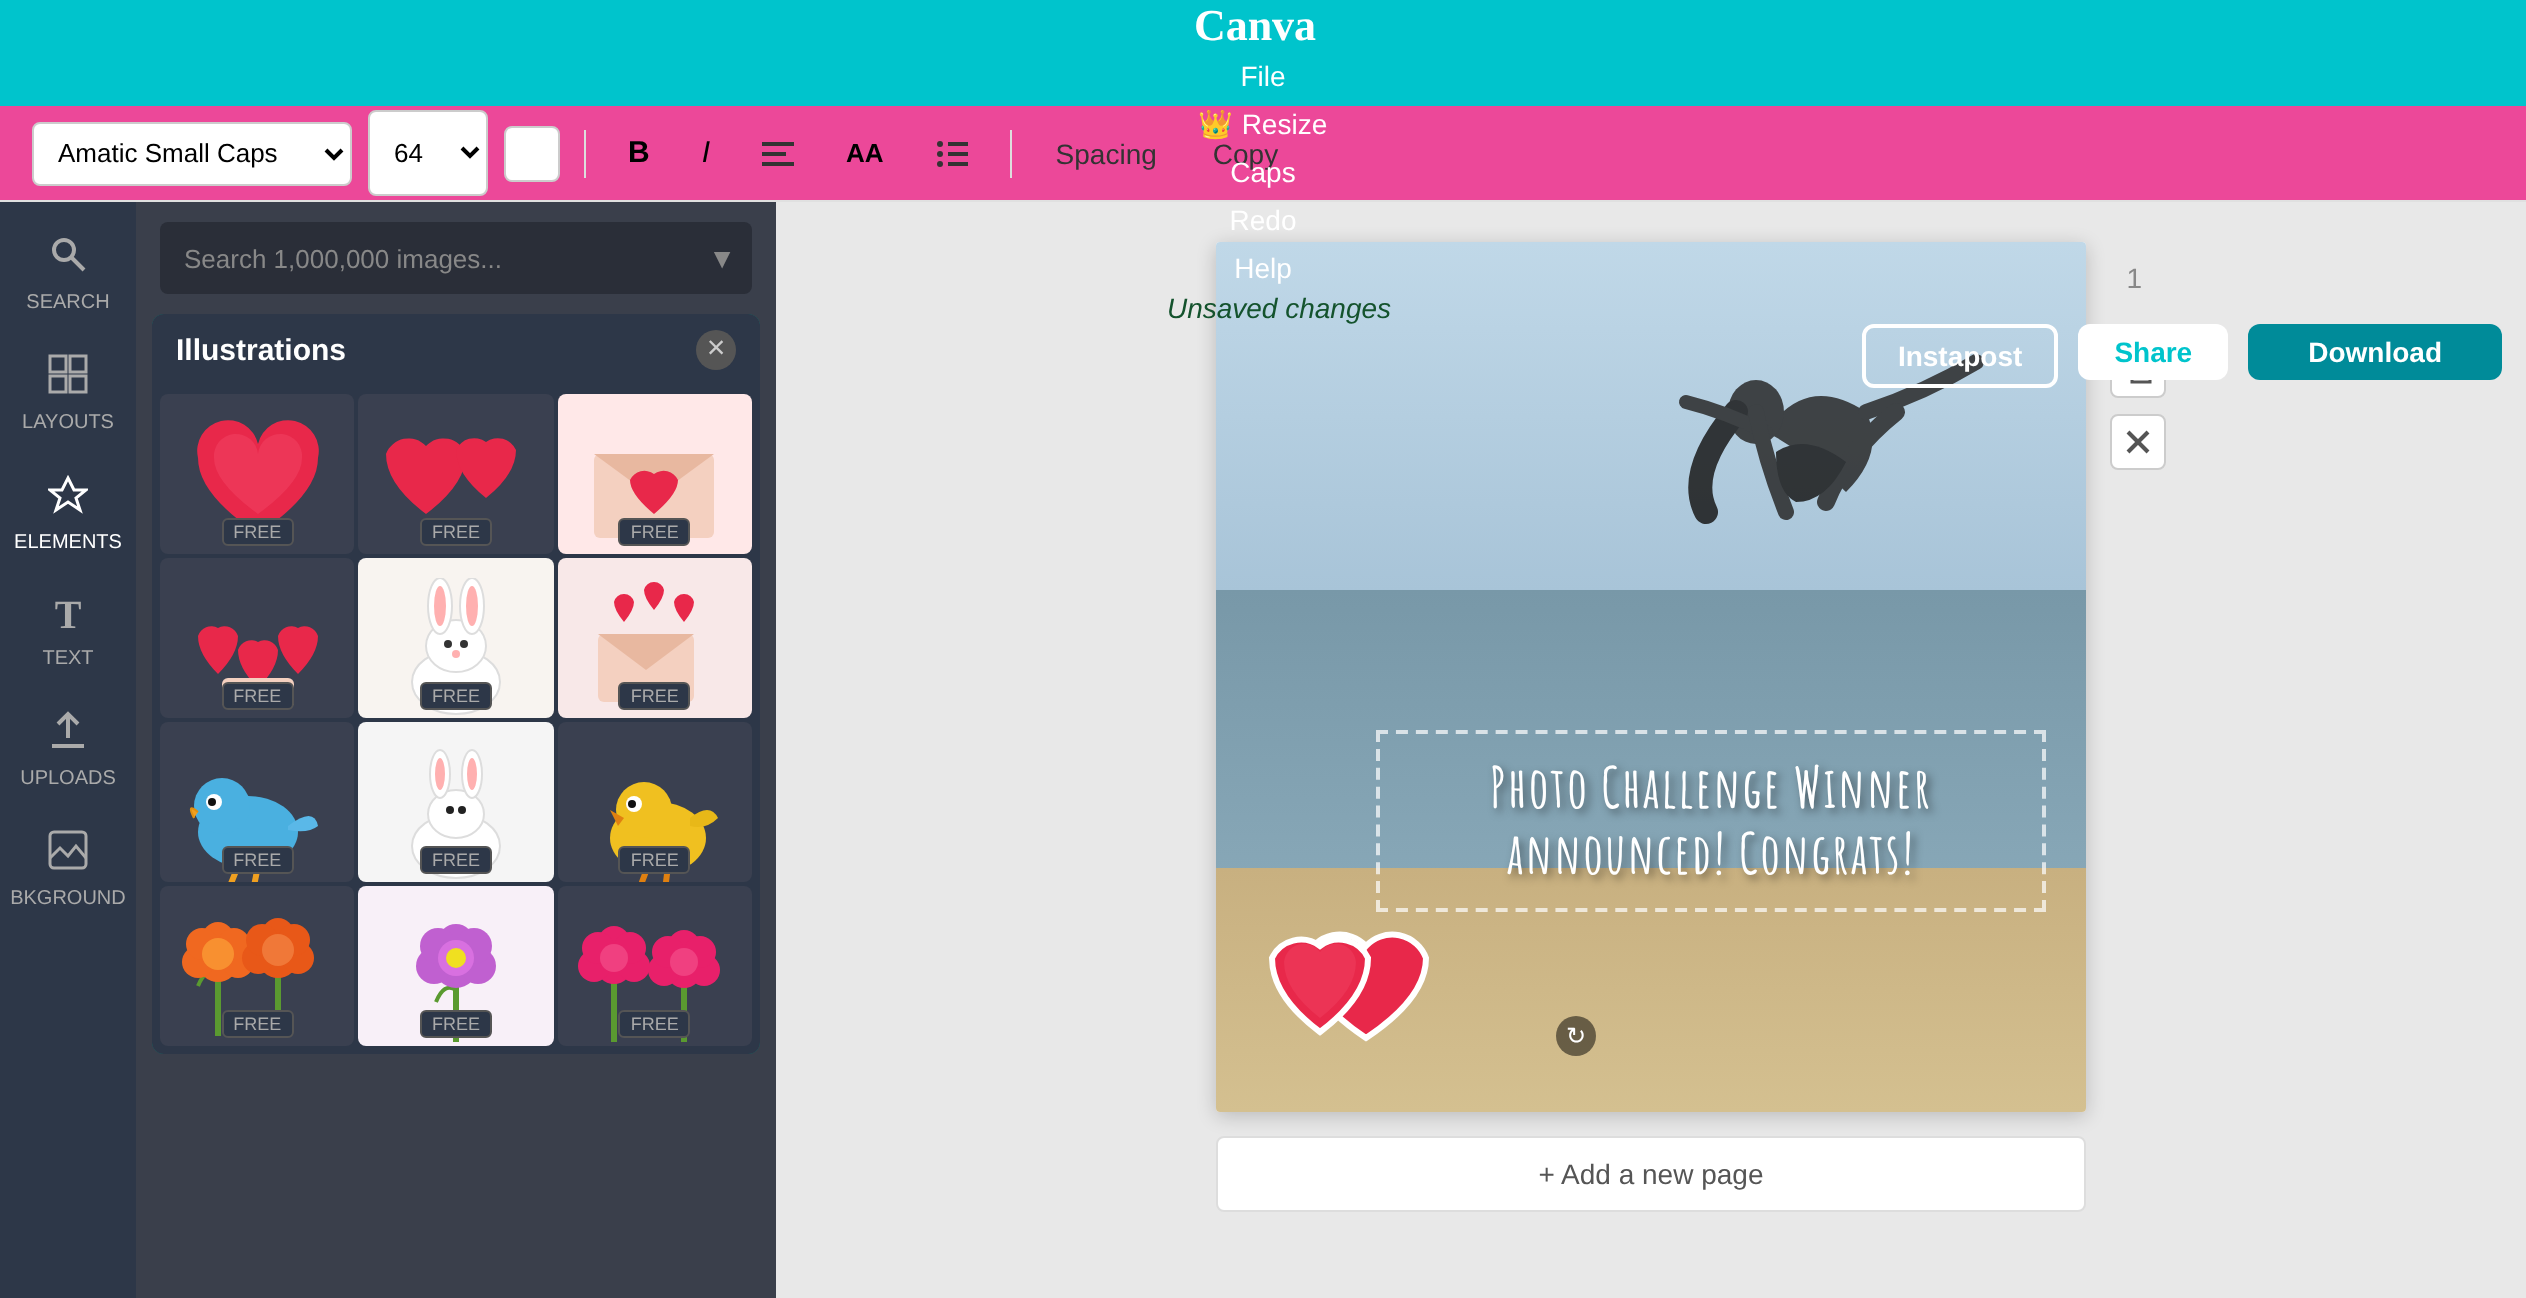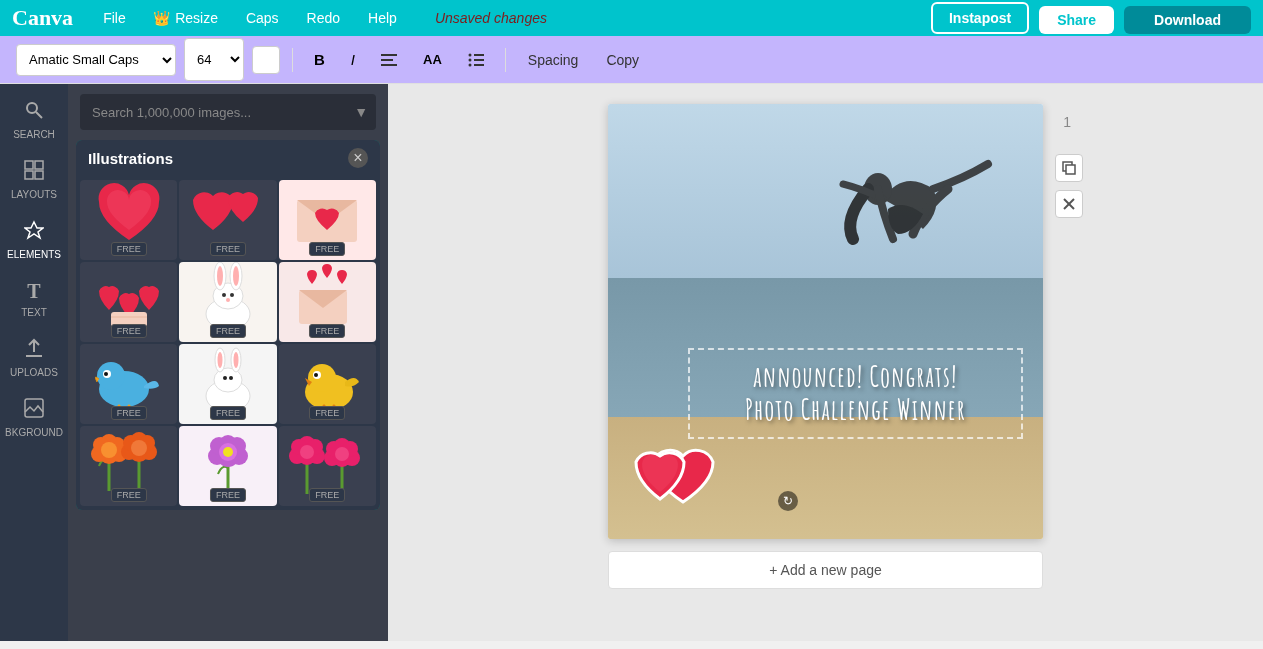--- a/index.html
+++ b/index.html
@@ -1,46 +1,46 @@
 <!DOCTYPE html>
 <html><head>
   <meta charset="utf-8">
   <style>
     * { box-sizing: border-box; margin: 0; padding: 0; }
     body { font-family: 'Segoe UI', Arial, sans-serif; background: #f0f0f0; width: 1263px; height: 649px; overflow: hidden; }
 
     
     #topnav {
       background: #00c4cc;
-      height: 36px;
+      height: 53px;
       display: flex;
       align-items: center;
       padding: 0 12px;
-      gap: 16px;
       position: relative;
       z-index: 100;
+      flex-direction: column;
     }
     #logo {
       font-size: 22px;
       font-weight: bold;
       color: white;
       font-family: Georgia, serif;
       margin-right: 8px;
       cursor: pointer;
     }
     .nav-item {
       color: white;
       font-size: 14px;
       cursor: pointer;
       padding: 4px 6px;
       border-radius: 4px;
     }
     .nav-resize { display: flex; align-items: center; gap: 4px; }
-    .unsaved { color: #7f1d1d; font-style: italic; font-size: 14px; margin-left: 16px; }
-    .nav-right { margin-left: auto; display: flex; align-items: flex-end; gap: 10px; }
+    .unsaved { color: #14532d; font-style: italic; font-size: 14px; margin-left: 16px; }
+    .nav-right { margin-left: auto; display: flex; align-items: flex-start; gap: 10px; }
     .btn-instapost {
       background: transparent;
       border: 2px solid white;
       color: white;
       padding: 6px 16px;
       border-radius: 6px;
       font-size: 14px;
       cursor: pointer;
       font-weight: 600;
     }
@@ -60,21 +60,21 @@
       color: white;
       padding: 6px 30px;
       border-radius: 6px;
       font-size: 14px;
       cursor: pointer;
       font-weight: 700;
     }
 
     
     #toolbar {
-      background: #c4b5fd;
+      background: #ec4899;
       height: 48px;
       display: flex;
       align-items: center;
       padding: 0 16px;
       gap: 8px;
       border-bottom: 1px solid #e0e0e0;
       position: relative;
       z-index: 50;
     }
     .font-select {
@@ -246,21 +246,21 @@
       grid-template-columns: repeat(3, 1fr);
       gap: 2px;
       padding: 4px;
       background: #2d3748;
     }
     .illus-item {
       position: relative;
       background: #3a4050;
       border-radius: 4px;
       display: flex;
-      align-items: flex-start;
+      align-items: flex-end;
       justify-content: center;
       cursor: pointer;
       overflow: hidden;
       min-height: 80px;
     }
     .free-badge {
       position: absolute;
       bottom: 4px;
       left: 50%;
       transform: translateX(-50%);
@@ -767,24 +767,24 @@
               <path d="M110 115 Q120 90 145 70" fill="none" stroke="#2a2a2a" stroke-width="9" stroke-linecap="round"></path>
               <path d="M90 120 Q80 95 75 70" fill="none" stroke="#2a2a2a" stroke-width="8" stroke-linecap="round"></path>
 
               <path d="M85 90 Q100 80 120 95 Q110 115 95 115 Q85 110 85 90Z" fill="#1a1a1a"></path>
             </g>
           </svg>
         </div>
 
         <div class="canvas-text">
           <div class="canvas-text-content">
-            announced! Congrats!
+            Photo Challenge Winner
           </div>
           <div class="canvas-text-content">
-            Photo Challenge Winner
+            announced! Congrats!
           </div>
         </div>
 
         <div class="heart-sticker">
           <svg viewBox="0 0 90 75" width="90" height="75">
 
             <path d="M55 68 Q25 48 25 28 A18 18 0 0 1 55 22 A18 18 0 0 1 85 28 Q85 48 55 68Z" fill="#e8284a" stroke="white" stroke-width="3"></path>
 
             <path d="M32 65 Q8 47 8 28 A16 16 0 0 1 32 22 A16 16 0 0 1 56 28 Q56 47 32 65Z" fill="#e8284a" stroke="white" stroke-width="3"></path>
             <path d="M32 58 Q14 44 14 30 A10 10 0 0 1 32 25 A10 10 0 0 1 50 30 Q50 44 32 58Z" fill="#f04060" opacity="0.5"></path>

